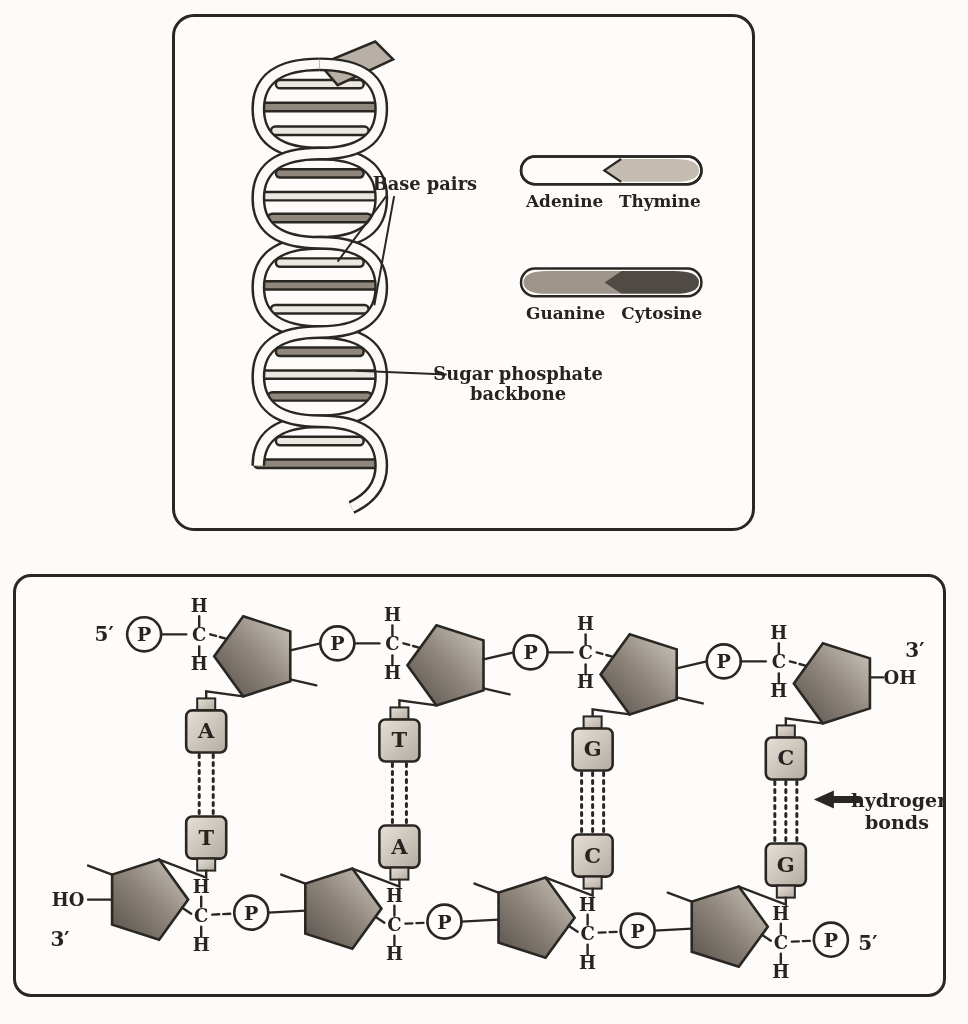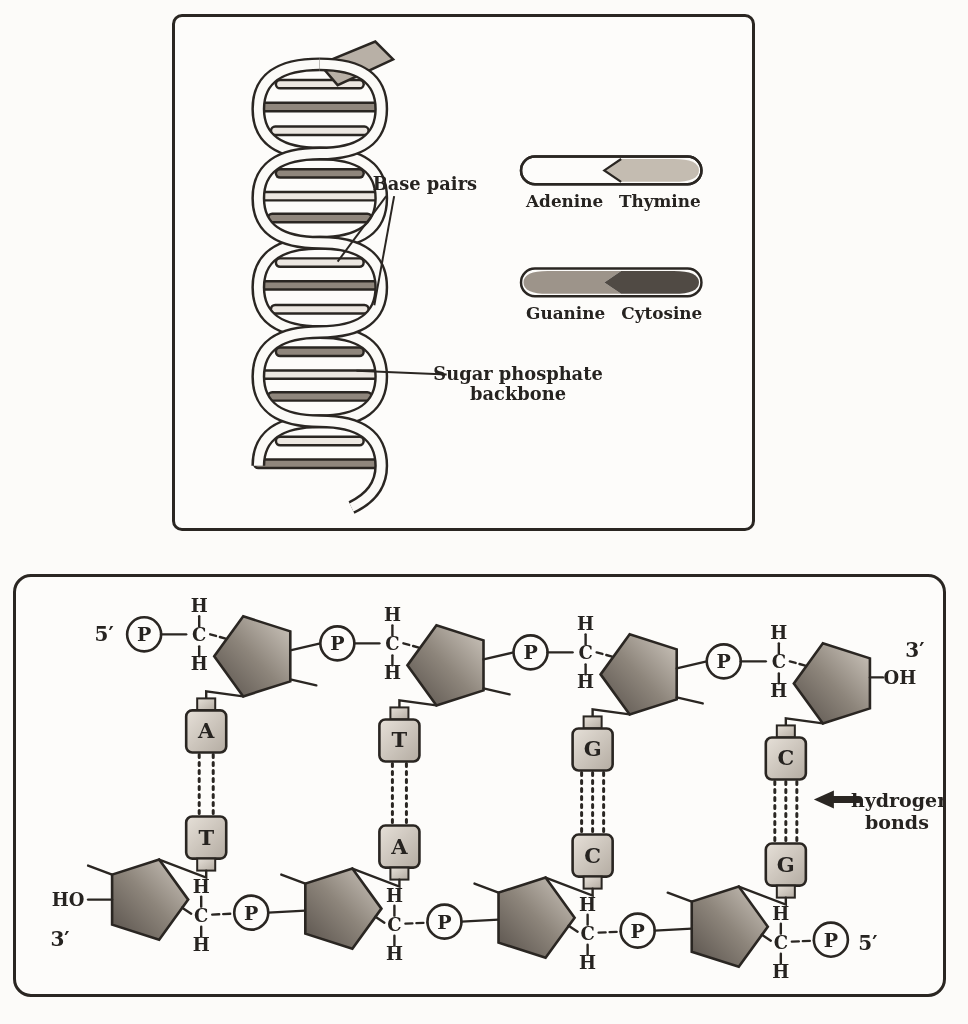--- a/index.html
+++ b/index.html
@@ -7,21 +7,21 @@
     width:968px;height:1024px;position:relative;
     background:#fcfbf9;
     font-family:"DejaVu Serif", serif;
     overflow:hidden;
   }
   .panel{
     position:absolute;box-sizing:border-box;
     border:3.5px solid #2a2622;border-radius:14px;
     background:#fdfcfa;
   }
-  #top-panel{left:172px;top:14px;width:583px;height:517px;border-radius:10px;padding-left:6px;}
+  #top-panel{left:172px;top:14px;width:583px;height:517px;border-radius:22px;padding-left:6px;}
   #bottom-panel{left:13px;top:574px;width:933px;height:423px;border-radius:18px;}
   .panel svg{display:block;width:100%;height:100%;}
   svg text{
     font-family:"DejaVu Serif", serif;
     font-weight:bold;fill:#262320;
   }
   .lbl{font-size:18px;}
   .legend-lbl{font-size:17px;}
   .atom{font-size:18px;}
   .phos{font-size:19px;}

